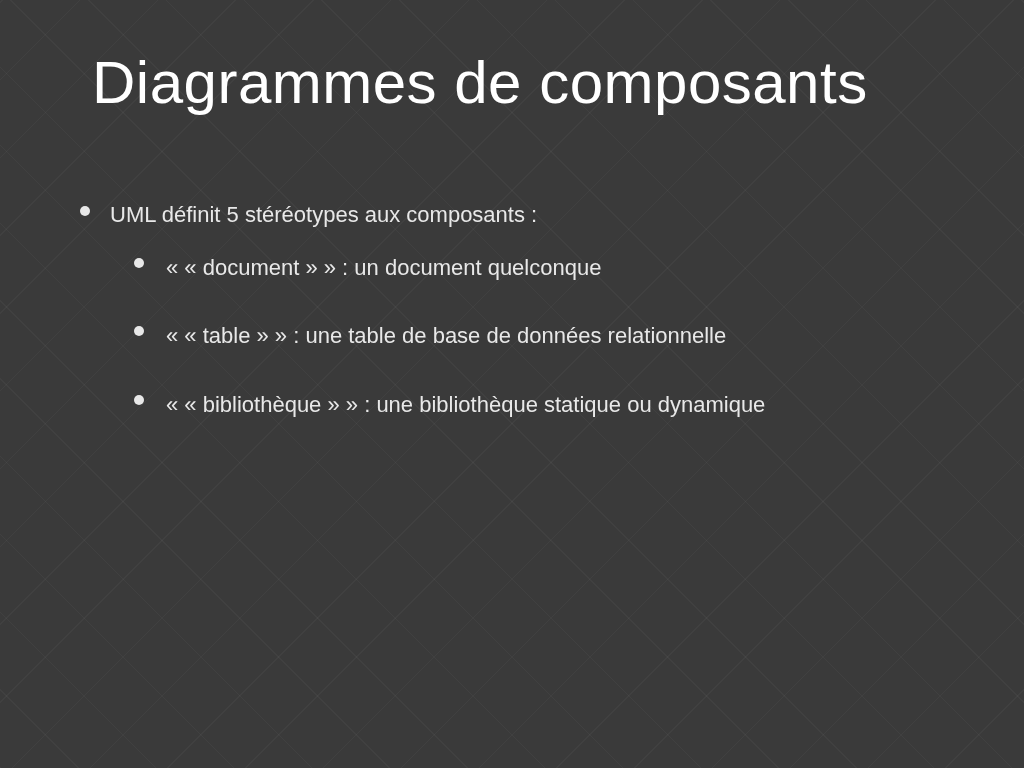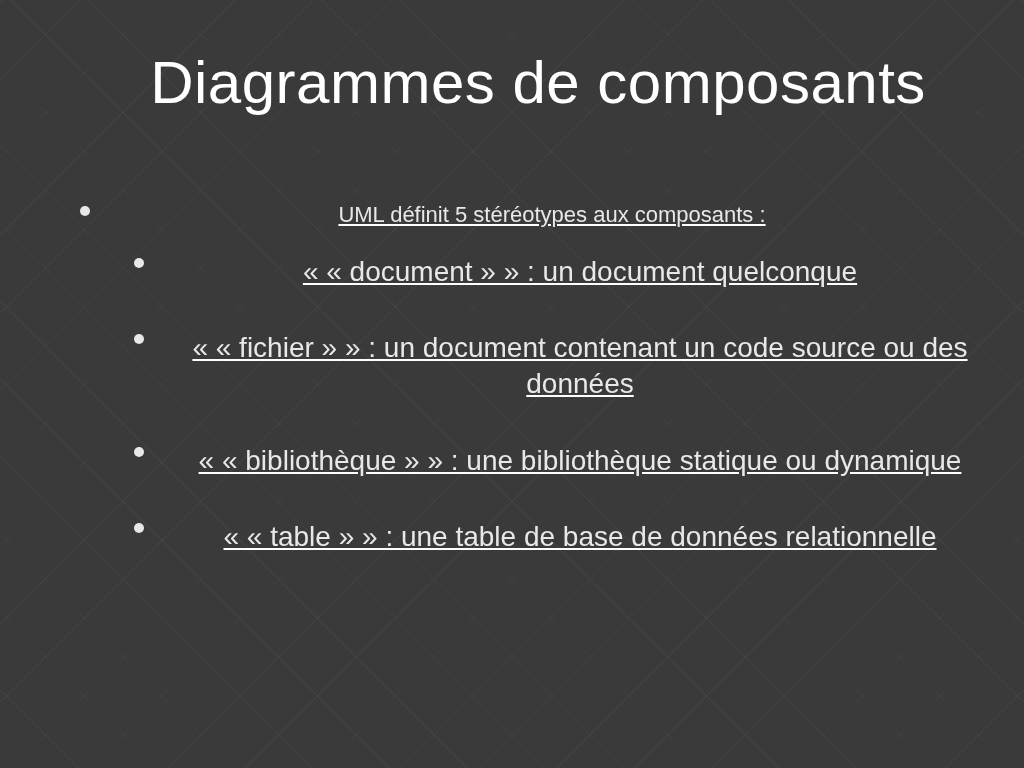--- a/index.html
+++ b/index.html
@@ -21,38 +21,36 @@
         rgba(255,255,255,0.03) 1px,
         transparent 1px,
         transparent 55px),
       repeating-linear-gradient(-45deg,
         rgba(255,255,255,0.03) 0px,
         rgba(255,255,255,0.03) 1px,
         transparent 1px,
         transparent 55px);
     color: #ffffff;
     box-sizing: border-box;
-    text-align: center;
   }
   .title {
     position: absolute;
     top: 48px;
     left: 92px;
     right: 40px;
     font-size: 60px;
     font-weight: 400;
     letter-spacing: 0.5px;
     color: #ffffff;
   }
   .body {
     position: absolute;
     top: 200px;
     left: 70px;
     right: 30px;
-    text-decoration: underline;
   }
   ul.outer {
     list-style: none;
     margin: 0;
     padding: 0;
   }
   ul.outer > li {
     position: relative;
     padding-left: 40px;
     font-size: 22px;
@@ -71,21 +69,21 @@
     border-radius: 50%;
   }
   ul.inner {
     list-style: none;
     margin: 24px 0 30px 0;
     padding: 0 0 0 16px;
   }
   ul.inner > li {
     position: relative;
     padding-left: 40px;
-    font-size: 28px;
+    font-size: 22px;
     line-height: 1.3;
     margin-bottom: 40px;
     color: #e8e8e8;
   }
   ul.inner > li::before {
     content: "";
     position: absolute;
     left: 8px;
     top: 4px;
     width: 10px;
@@ -98,20 +96,19 @@
 <body>
 
 <div class="slide">
   <div class="title">Diagrammes de composants</div>
   <div class="body">
     <ul class="outer">
       <li>
         <span>UML définit 5 stéréotypes aux composants :</span>
         <ul class="inner">
           <li><span>« « document » » : un document quelconque</span></li>
-          <li><span>« « fichier » » : un document contenant un code source ou des données</span></li>
+          <li><span>« « table » » : une table de base de données relationnelle</span></li>
           <li><span>« « bibliothèque » » : une bibliothèque statique ou dynamique</span></li>
-          <li><span>« « table » » : une table de base de données relationnelle</span></li>
         </ul>
       </li>
     </ul>
   </div>
 </div>
 
 </body></html>

